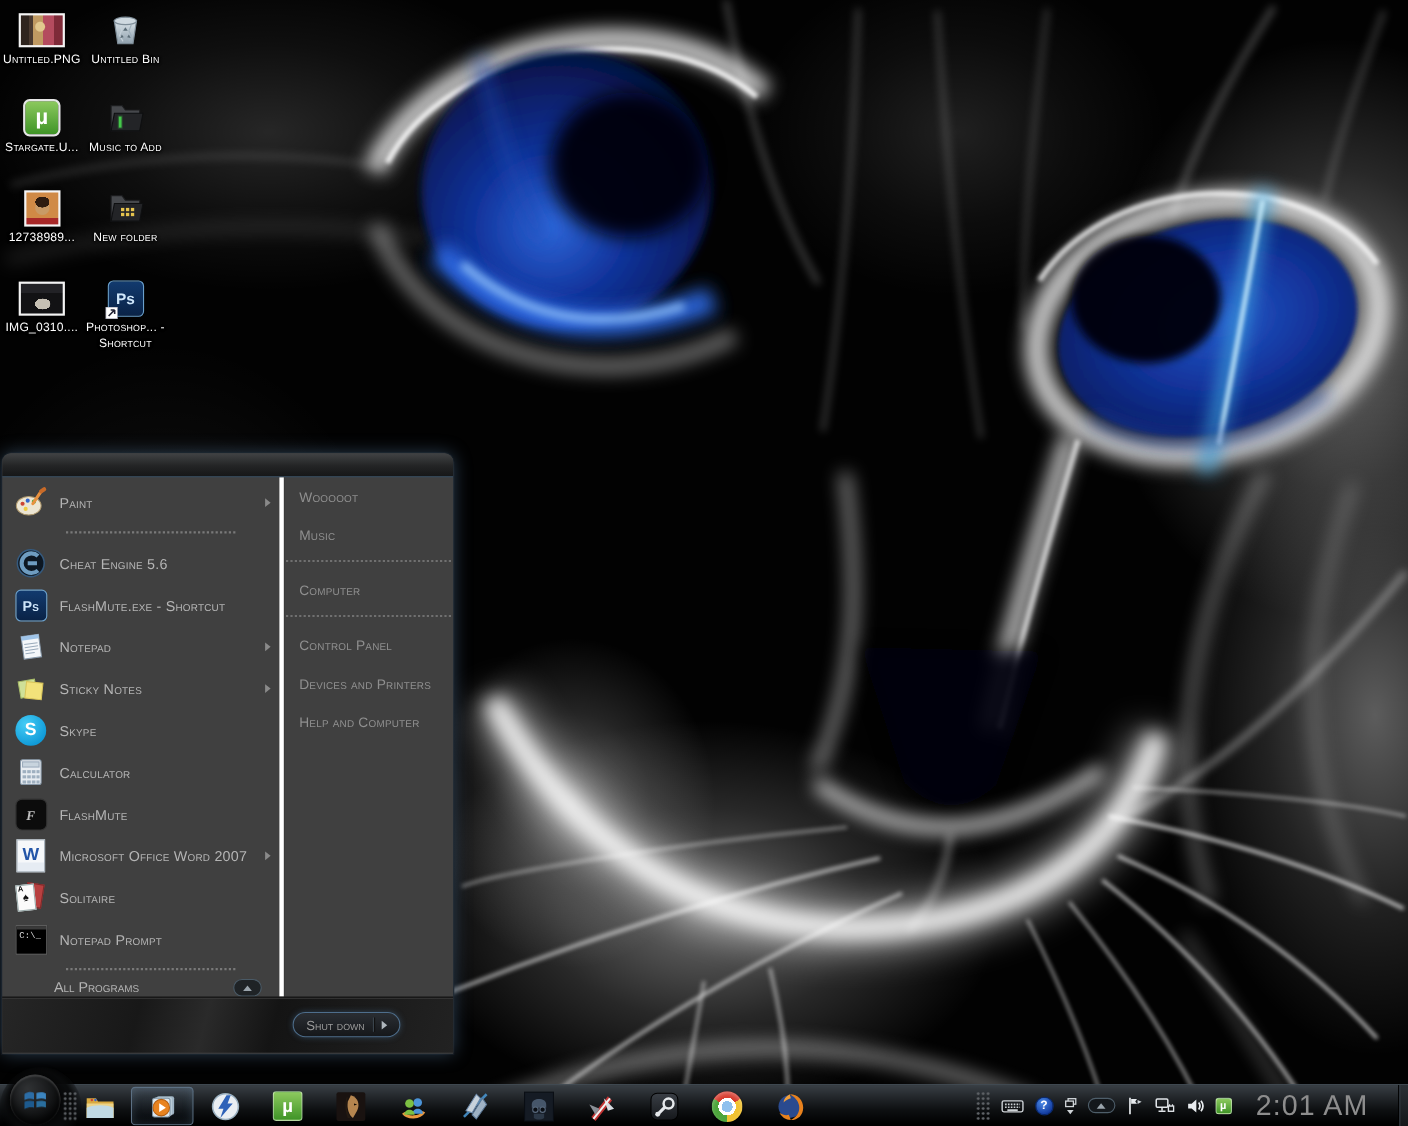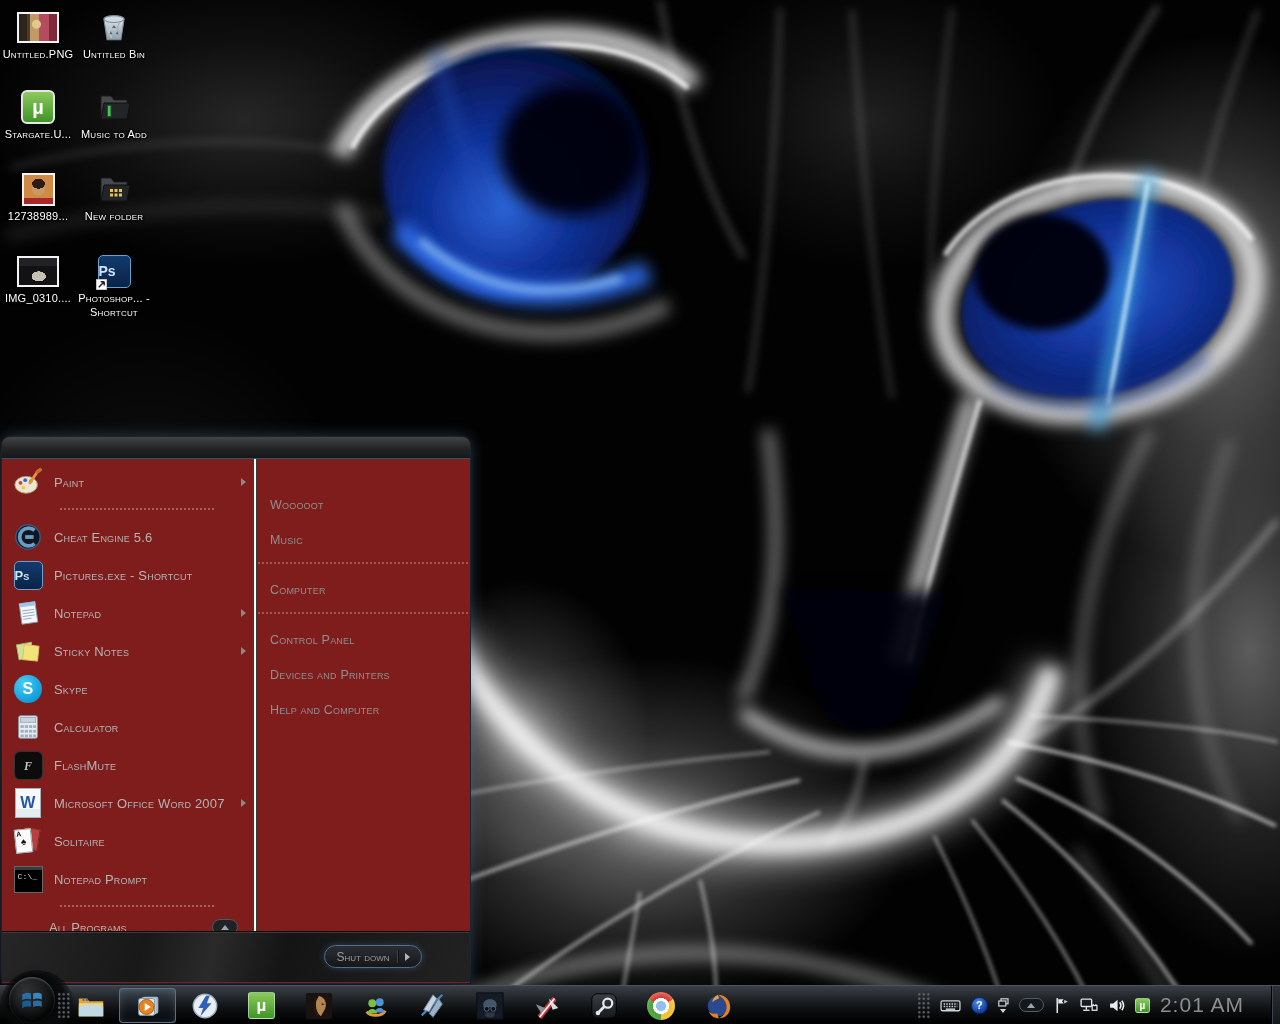--- a/index.html
+++ b/index.html
@@ -10,46 +10,46 @@
   
   .desk-icon{position:absolute;width:76px;text-align:center;cursor:default}
   .desk-art{height:38px;display:flex;align-items:center;justify-content:center;margin-bottom:2px}
   .desk-lbl{font-size:11px;color:#fff;font-variant:small-caps;letter-spacing:.2px;
             text-shadow:0 1px 2px #000,1px 0 2px #000,-1px 0 2px #000;line-height:1.25}
   .thumb{width:42px;height:31px;background:#f4f4f4;padding:2px;box-shadow:0 1px 3px rgba(0,0,0,.8)}
   .thumb-in{width:100%;height:100%}
   .ut-sq{display:flex;align-items:center;justify-content:center;color:#fff;font-weight:700;
          background:linear-gradient(#8cc95e,#3f9427);border-radius:6px}
   .ut-desk{width:34px;height:34px;border:2px solid #e6e6e6;font-size:20px}
-  .ps-badge{position:relative;display:flex;align-items:center;
+  .ps-badge{position:relative;display:flex;align-items:center;justify-content:center;
             background:linear-gradient(#123a6e,#0a2347);border:1.5px solid #6aa0cc;border-radius:5px;
             color:#cfe6fa;font-weight:700}
   .ps-desk{width:33px;height:33px;font-size:14px}
   .sc-arrow{position:absolute;left:-3px;bottom:-3px}
 
   
-  .start-menu{position:absolute;left:2px;top:437px;width:468px;height:546px;
-              background:#7f1d1d;border-radius:8px 8px 0 0;
+  .start-menu{position:absolute;left:2px;top:412px;width:410px;height:546px;
+              background:#404040;border-radius:8px 8px 0 0;
               box-shadow:0 0 16px rgba(90,130,170,.45),0 0 0 1px #0a0c0e}
   .sm-header{height:22px;border-radius:8px 8px 0 0;
              background:linear-gradient(#414345,#232425 55%,#161718);
              border-bottom:1px solid #33536e}
   .sm-body{display:flex;height:472px}
   .sm-left{width:252px;padding:4px 0 0 6px}
-  .sm-right{flex:1;border-left:2px solid #ffffff;box-shadow:inset 1px 0 0 #3a3a3a;padding-top:28px}
+  .sm-right{flex:1;border-left:4px solid #ffffff;box-shadow:inset 1px 0 0 #3a3a3a;padding-top:0}
   .sm-item{display:flex;align-items:center;height:38px;padding-left:4px;color:#b4b4b4;
            font-size:13px;font-variant:small-caps;letter-spacing:.2px;cursor:default}
   .sm-item .ic{width:32px;height:32px;margin-right:10px;flex:none;display:flex;align-items:center;justify-content:center}
   .arrow{margin-left:auto;margin-right:8px;width:0;height:0;border-left:5px solid #8a8a8a;
          border-top:4px solid transparent;border-bottom:4px solid transparent}
   .sm-sep{height:6px;margin:3px 40px 8px 52px;border-bottom:2px dotted rgba(255,255,255,.3)}
   .smr-item{height:35px;display:flex;align-items:center;padding-left:14px;color:#8f8f8f;
             font-size:12.5px;font-variant:small-caps;letter-spacing:.2px;cursor:default}
   .smr-sep{height:4px;border-bottom:2px dotted rgba(255,255,255,.25);margin:3px 2px 8px 2px}
-  .sm-allprog{display:flex;align-items:center;height:24px;padding-left:41px;color:#b4b4b4;
+  .sm-allprog{display:flex;align-items:flex-start;height:24px;padding-left:41px;color:#b4b4b4;
               font-size:13px;font-variant:small-caps;margin-top:2px}
   .up-btn{margin-left:auto;margin-right:16px;width:26px;height:16px;border-radius:8px;
           background:#1f2326;border:1px solid #4a5a66;display:flex;align-items:center;justify-content:center}
   .up-tri{width:0;height:0;border-bottom:5px solid #9aa4ac;border-left:4px solid transparent;border-right:4px solid transparent}
   .sm-footer{height:51px;position:relative;border-top:1px solid #0c0c0c;box-shadow:inset 0 1px 0 #3a3a3a;
              background:linear-gradient(105deg,#262626 0%,#181818 30%,#2a2a2a 45%,#141414 60%,#222 100%)}
   .shutdown-btn{position:absolute;right:48px;top:13px;width:98px;height:23px;border-radius:12px;
                 background:linear-gradient(#2a2e33,#15171a);border:1px solid #4e6e8c;
                 box-shadow:0 0 6px rgba(90,140,190,.35);color:#9c9c9c;font-size:12px;
                 font-variant:small-caps;display:flex;align-items:center;justify-content:center;gap:7px;cursor:default}
@@ -75,21 +75,21 @@
                  background:linear-gradient(rgba(130,160,190,.16),rgba(10,16,22,.3))}
   .tray{position:absolute;right:8px;top:0;height:100%;display:flex;align-items:center;gap:10px}
   .tray-ic{display:flex;align-items:center;justify-content:center;cursor:default}
   .help-dot{width:17px;height:17px;border-radius:50%;background:radial-gradient(circle at 38% 30%,#4a8ae8,#123a9e 75%);
             border:1px solid #0a2a6e;color:#fff;font-size:11px;font-weight:700;display:flex;align-items:center;justify-content:center}
   .langbar{display:flex;flex-direction:column;align-items:center;gap:2px}
   .caret-dn{width:0;height:0;border-top:4px solid #cfd4d8;border-left:3.5px solid transparent;border-right:3.5px solid transparent}
   .oval-btn{width:25px;height:14px;border-radius:8px;background:#14181c;border:1px solid #4e5e6a;
             display:flex;align-items:center;justify-content:center}
   .ut-mini{width:15px;height:15px;border-radius:3px;font-size:10px;font-weight:700;border:1px solid rgba(255,255,255,.45)}
-  .clock{font-size:21px;color:#8d8d8d;letter-spacing:1px;margin-left:0;margin-right:28px;cursor:default}
+  .clock{font-size:26px;color:#8d8d8d;letter-spacing:1px;margin-left:12px;margin-right:28px;cursor:default}
   .show-desktop{position:absolute;right:0;top:0;bottom:0;width:9px;cursor:default;
                 background:linear-gradient(#2c3136,#141619);border-left:1px solid #000;box-shadow:inset 1px 0 0 #3c444c}
 
   
   .circle-ic{border-radius:50%;display:flex;align-items:center;justify-content:center;color:#fff;font-weight:700}
   .skype-ic{width:28px;height:28px;background:radial-gradient(circle at 35% 30%,#45cdf6,#0f9ad8 75%);font-size:16px}
   .fm-ic{width:29px;height:29px;border-radius:6px;background:#0c0c0c;border:1px solid #333;color:#c0c0c0;
          font-family:"Liberation Serif",serif;font-style:italic;font-weight:700;font-size:17px;
          display:flex;align-items:center;justify-content:center}
   .word-ic{width:26px;height:30px;background:#f6f8fa;border:1px solid #a8b2bc;display:flex;align-items:center;justify-content:center;
@@ -351,21 +351,21 @@
           </span>
           <span class="lbl">Cheat Engine 5.6</span>
         </div>
 
         <div class="sm-item">
           <span class="ic">
             <div class="ps-badge" style="width:29px;height:29px;font-size:13px">
                 <span>Ps</span>
               </div>
           </span>
-          <span class="lbl">Pictures.exe - Shortcut</span>
+          <span class="lbl">FlashMute.exe - Shortcut</span>
         </div>
 
         <div class="sm-item">
           <span class="ic">
             <svg width="30" height="30" viewBox="0 0 32 32">
                 <g transform="rotate(-8 16 16)">
                   <rect x="8" y="5" width="17" height="22" fill="#f4f7fa" stroke="#8899aa"></rect>
                   <rect x="8" y="5" width="17" height="4" fill="#9fc4e8"></rect>
                   <line x1="10" y1="13" x2="23" y2="13" stroke="#99aabb"></line>
                   <line x1="10" y1="16" x2="23" y2="16" stroke="#99aabb"></line>

